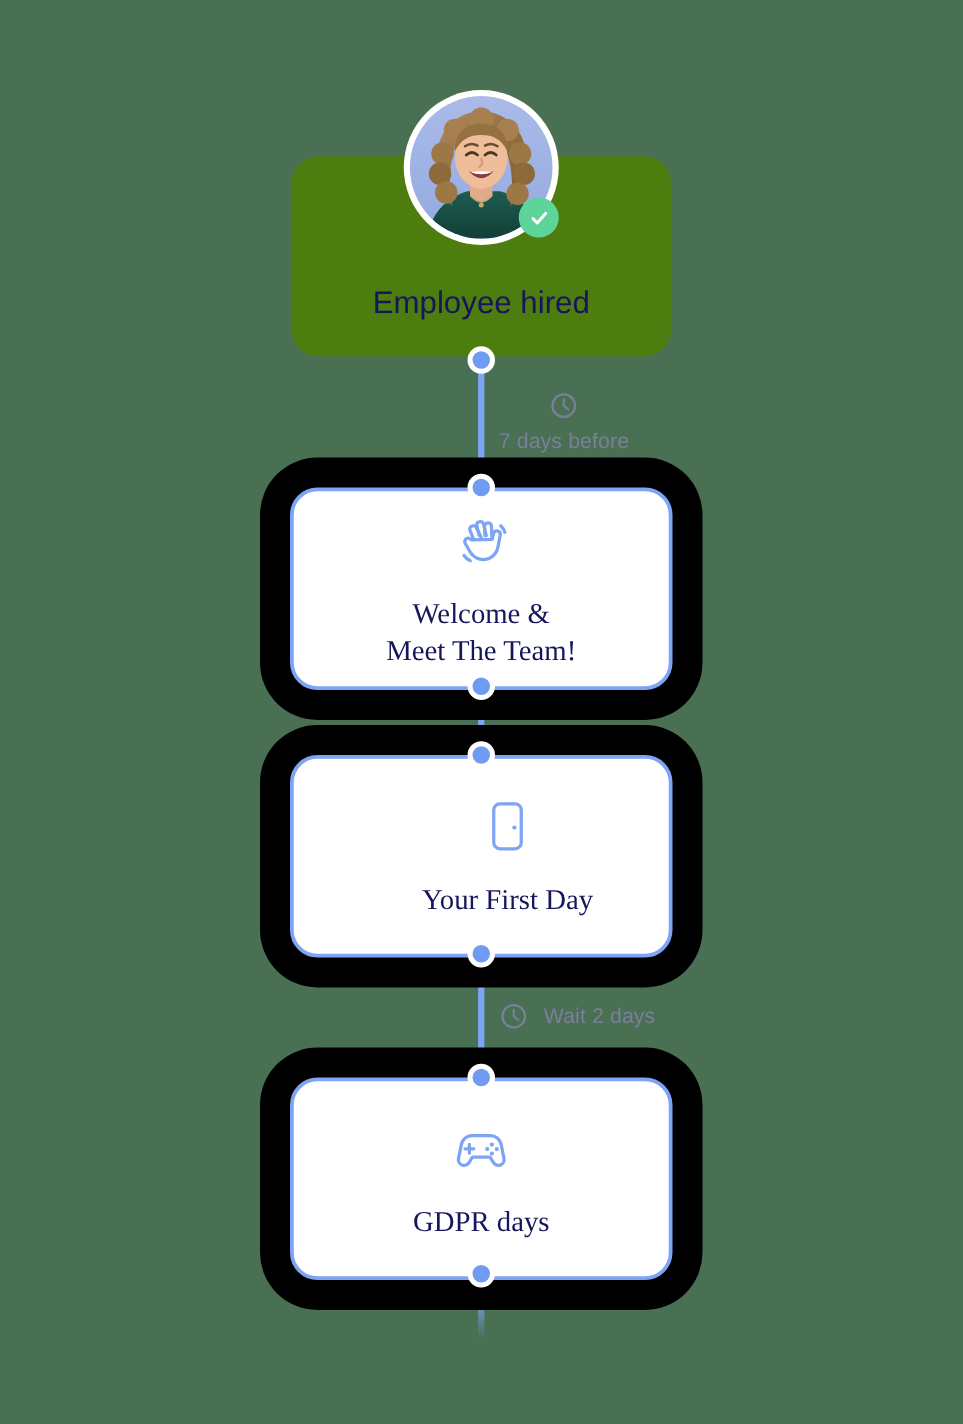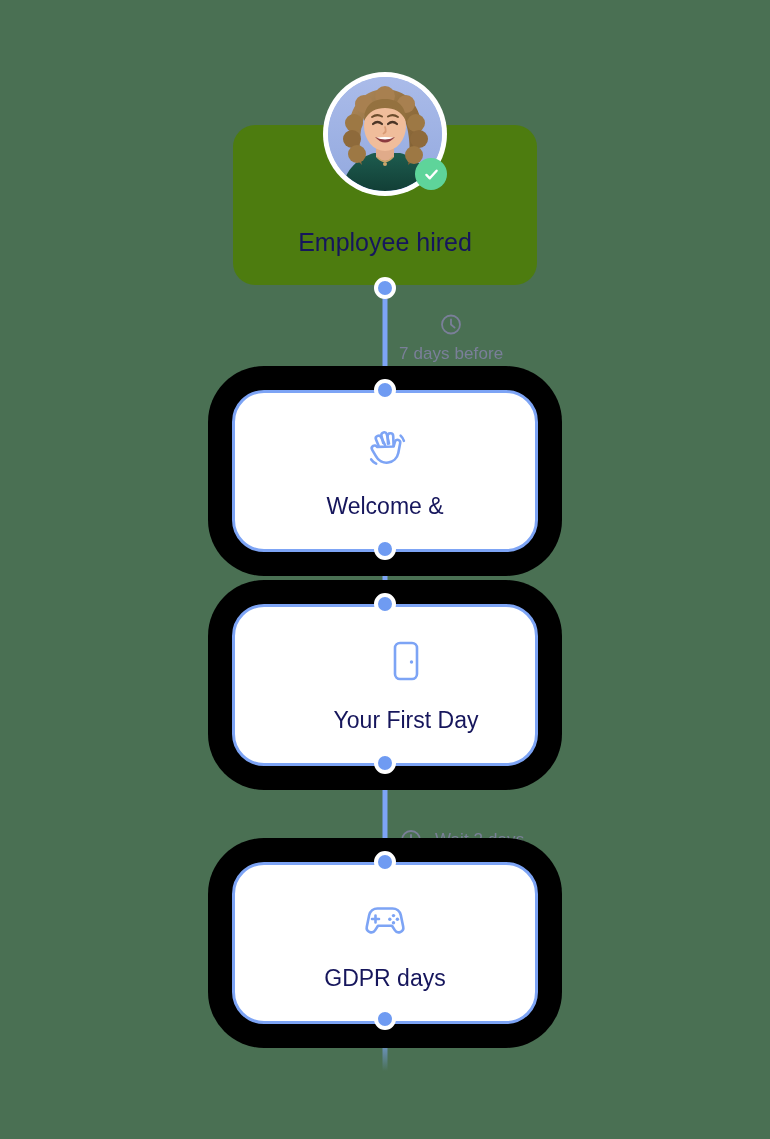--- a/index.html
+++ b/index.html
@@ -95,24 +95,25 @@
     padding-bottom: 28px;
   }
   .card-trigger .card-title {
     font-size: 25px;
     color: #16165c;
   }
 
   .card-step {
     width: 306px;
     height: 162px;
-    border-radius: 32px;
+    border-radius: 22px;
     background: #ffffff;
     border: 3px solid #7da4f5;
     box-shadow: 0 0 0 24px rgba(0,0,0,1);
+    font-family: Liberation Serif, serif;
   }
 
   .card-step .card-icon {
     width: 52px;
     height: 52px;
     display: block;
     margin-bottom: 18px;
   }
   .card-step .card-title {
     font-size: 23px;
@@ -267,40 +268,41 @@
         <path d="M19.5 24.5 L17 18.5 a2.8 2.8 0 0 1 5.2 -2.1 L26 24"></path>
         <path d="M24.2 22 L22.4 14.6 a2.8 2.8 0 0 1 5.4 -1.4 L30 22.5"></path>
         <path d="M29 22.6 L28.6 15.2 a2.8 2.8 0 0 1 5.6 -0.2 L34.6 25"></path>
         <path d="M34.6 25.5 L36 20.6 a2.7 2.7 0 0 1 5.2 1.4 L39.3 32 a12 12 0 0 1 -22.4 3.2 L13.2 28.8 a2.8 2.8 0 0 1 4.8 -2.9 Z"></path>
         <path d="M41.6 14.6 a12.4 12.4 0 0 1 3.3 5.2"></path>
         <path d="M17.2 42.6 a12.4 12.4 0 0 1 -5 -4.2"></path>
       </g>
     </svg>
     <span class="card-title">
       <span>Welcome &amp;</span><br>
+      <span>Meet The Team!</span>
     </span>
   </div>
 
   <div class="node" style="top:549px;"></div>
 
   <div class="node" style="top:604px;"></div>
 
   <div class="card card-step" style="top:604px;padding-left:42px;">
     <svg class="card-icon" viewBox="0 0 52 52" xmlns="http://www.w3.org/2000/svg">
       <rect x="15" y="8" width="22" height="36" rx="5" ry="5" stroke="#7da4f5" stroke-width="2.6" fill="none"></rect>
       <circle cx="31.5" cy="27" r="1.7" fill="#7da4f5"></circle>
     </svg>
     <span class="card-title">
       <span>Your First Day</span>
     </span>
   </div>
 
   <div class="node" style="top:763px;"></div>
 
-  <div class="connector-label" style="top:840px;gap:12px;">
+  <div class="connector-label" style="top:813px;gap:12px;">
     <svg class="clock-icon" viewBox="0 0 24 24" xmlns="http://www.w3.org/2000/svg">
       <circle cx="12" cy="12" r="9" stroke="#7a7f99" stroke-width="1.8" fill="none"></circle>
       <path d="M12 6.8 L12 12 L15.6 15.1" stroke="#7a7f99" stroke-width="1.8" fill="none" stroke-linecap="round" stroke-linejoin="round"></path>
     </svg>
     <span class="label-text">Wait 2 days</span>
   </div>
 
   <div class="node" style="top:862px;"></div>
 
   <div class="card card-step" style="top:862px;">

